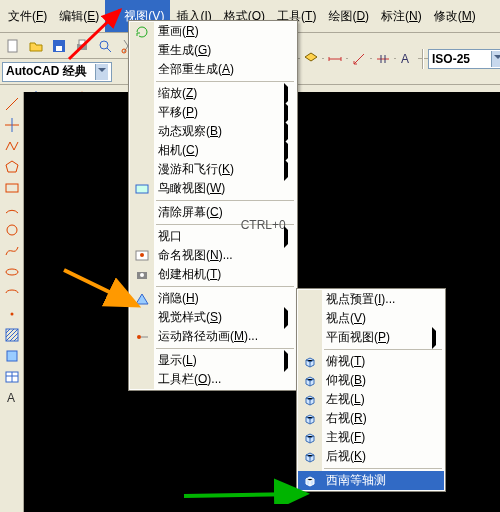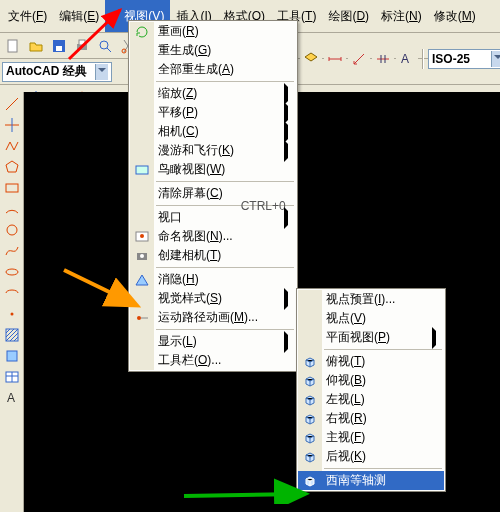--- a/index.html
+++ b/index.html
@@ -296,20 +296,24 @@
     <div class="msep"></div>
     <div class="mrow">
       <span>缩放(<u>Z</u>)</span>
       <span class="arr"></span>
     </div>
     <div class="mrow">
       <span>平移(<u>P</u>)</span>
       <span class="arr"></span>
     </div>
     <div class="mrow">
+      <span>动态观察(<u>B</u>)</span>
+      <span class="arr"></span>
+    </div>
+    <div class="mrow">
       <span>相机(<u>C</u>)</span>
       <span class="arr"></span>
     </div>
     <div class="mrow">
       <span>漫游和飞行(<u>K</u>)</span>
       <span class="arr"></span>
     </div>
     <div class="mrow">
       <span class="ic">
         <svg width="16" height="16" viewBox="0 0 16 16">

